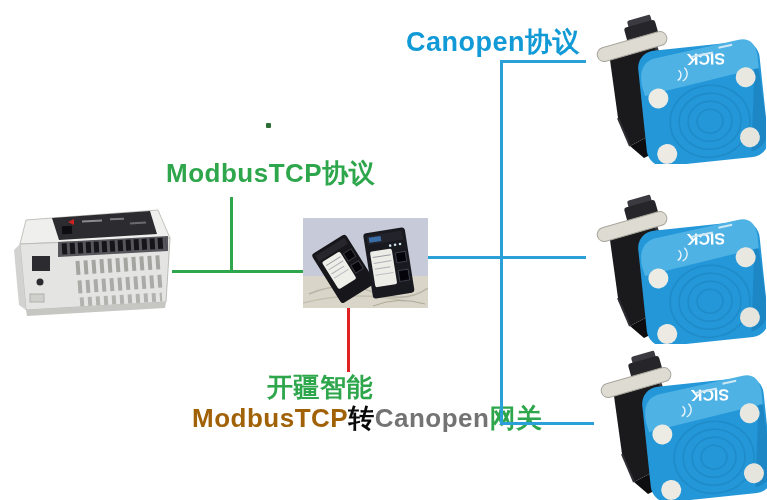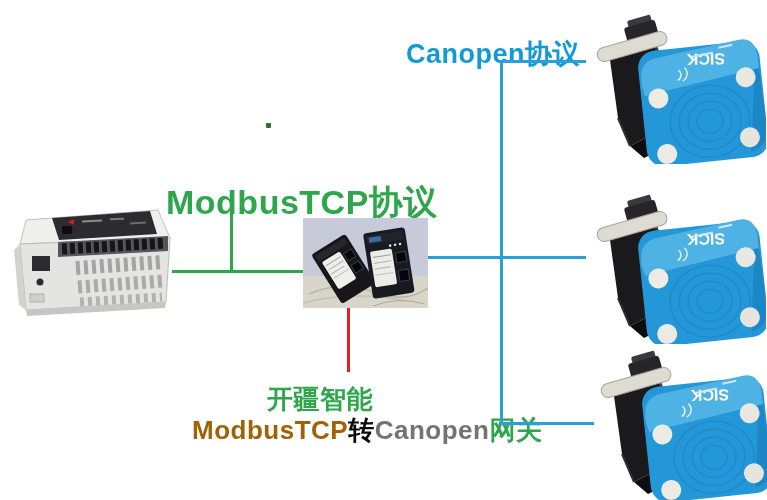--- a/index.html
+++ b/index.html
@@ -1,20 +1,20 @@
 <!DOCTYPE html>
 <html><head>
 <meta charset="utf-8">
 <style>
   html,body{margin:0;padding:0;background:#ffffff;}
   body{font-family:"Liberation Sans","DejaVu Sans",sans-serif;}
   .canvas{position:relative;width:767px;height:500px;background:#ffffff;overflow:hidden;}
-  .lbl{position:absolute;font-weight:bold;white-space:nowrap;letter-spacing:0.5px;margin-top:12px;}
+  .lbl{position:absolute;font-weight:bold;white-space:nowrap;letter-spacing:0.5px;}
   .lbl-canopen{left:406px;top:24px;font-size:27px;}
-  .lbl-modbus{left:166px;top:168px;font-size:34px;}
+  .lbl-modbus{left:166px;top:156px;font-size:26px;}
   .lbl-vendor{left:267px;top:370px;font-size:26px;}
   .lbl-caption{left:192px;top:401px;font-size:26px;}
   .line{position:absolute;}
   .h3{height:3px;}
   .w3{width:3px;}
   .device{position:absolute;}
   .dot{position:absolute;border-radius:1px;}
   svg{display:block;}
 </style>
 </head>

